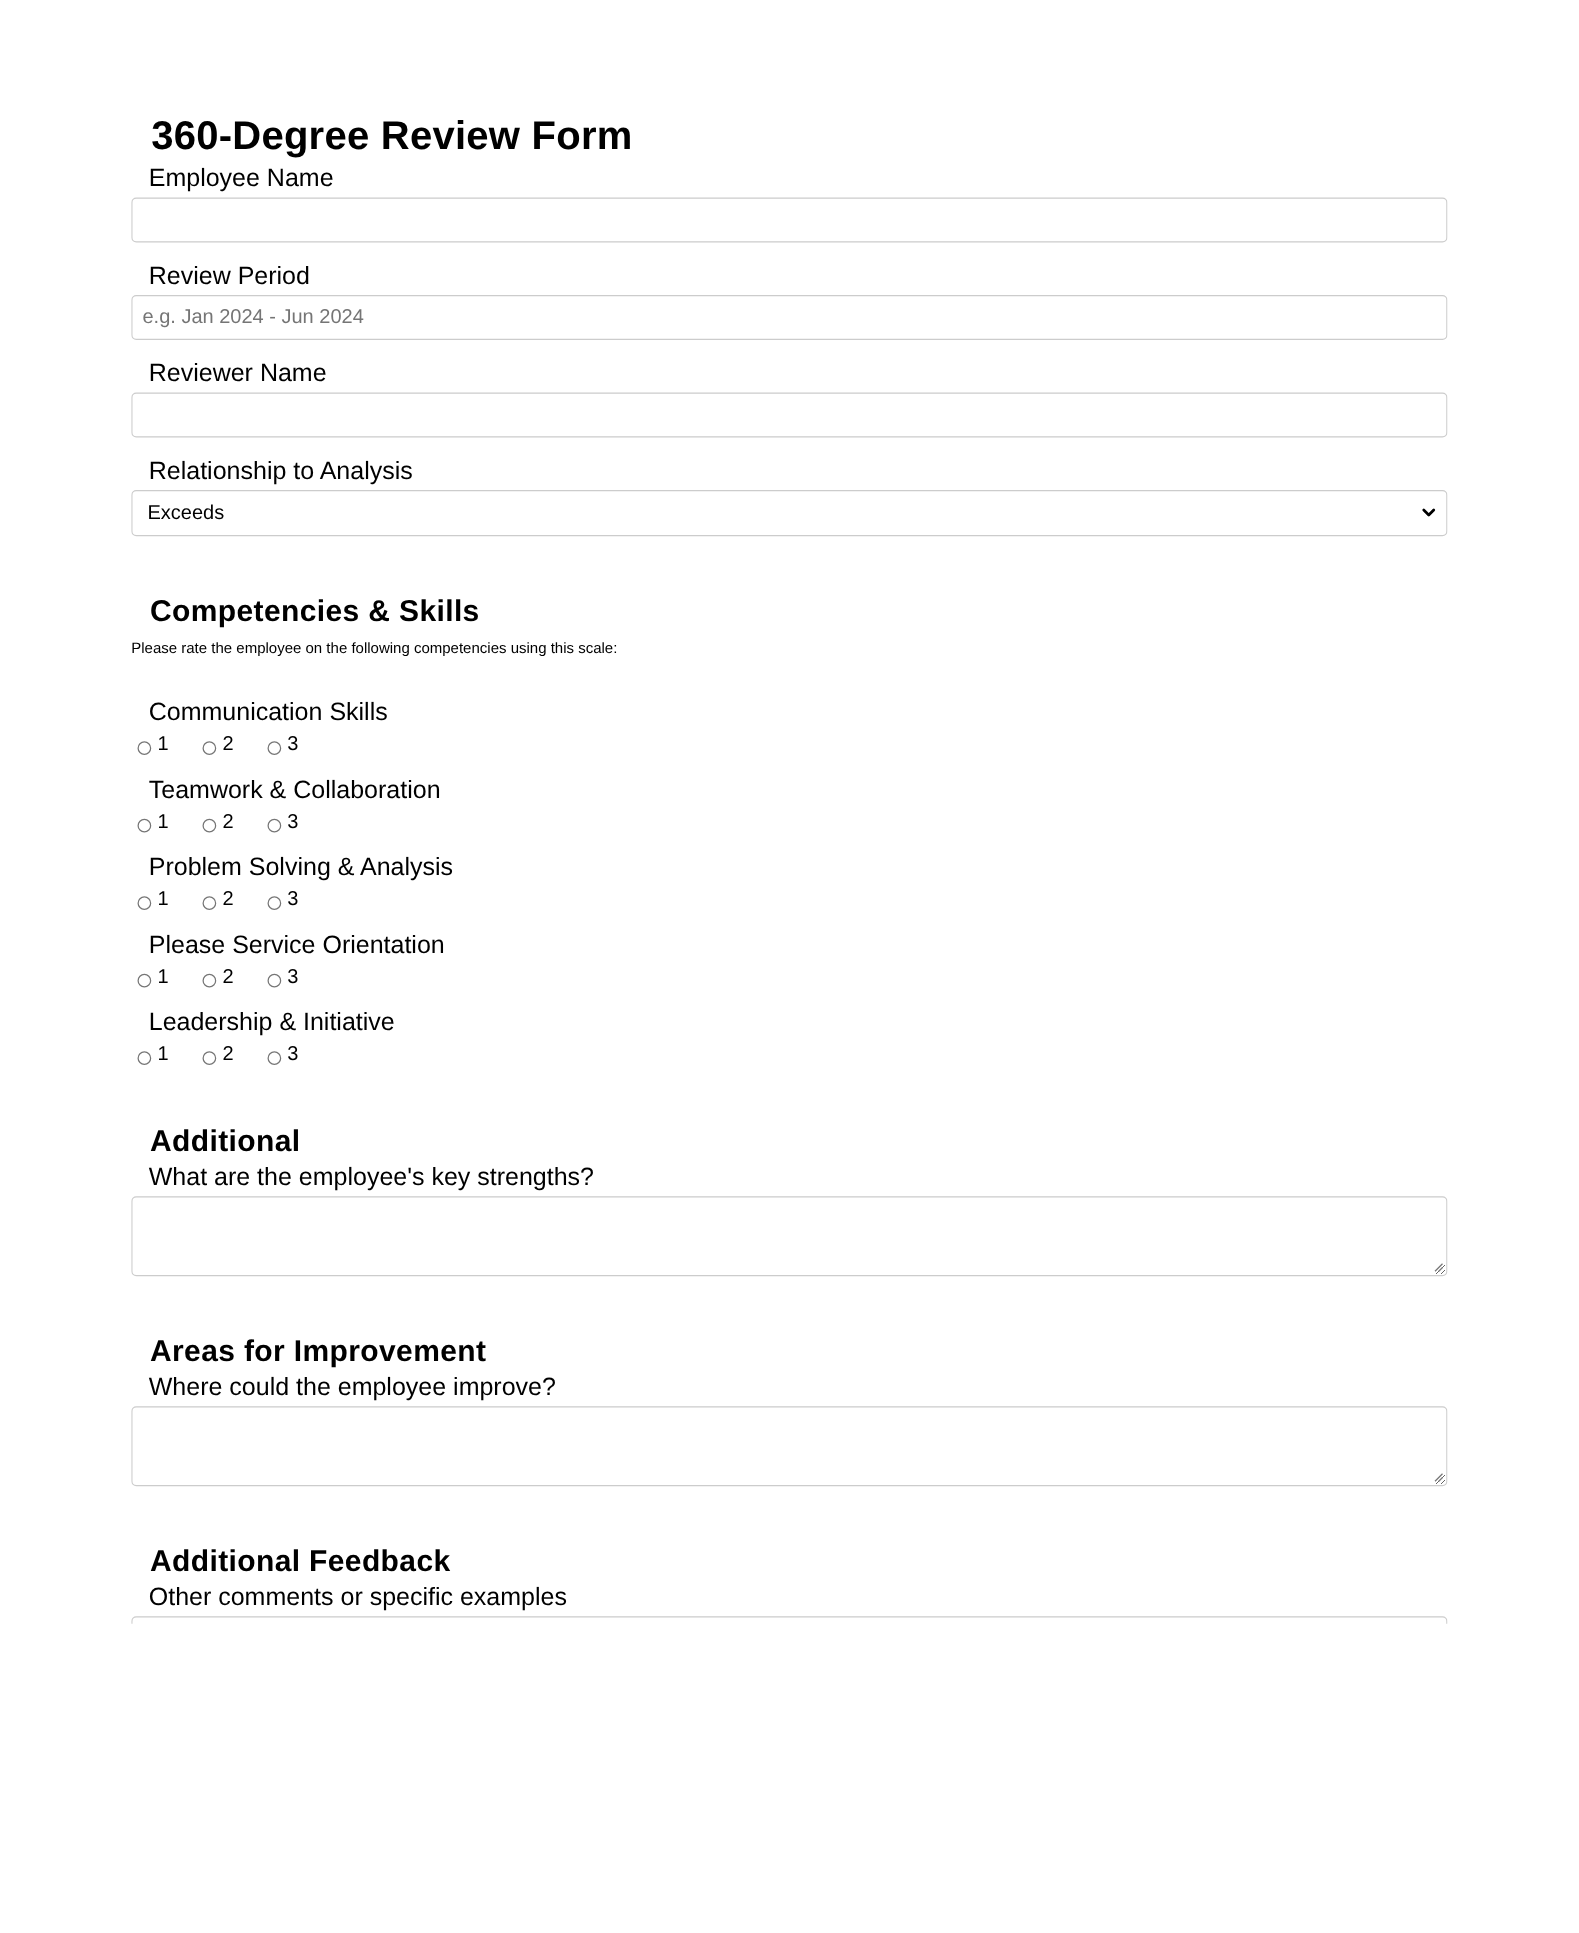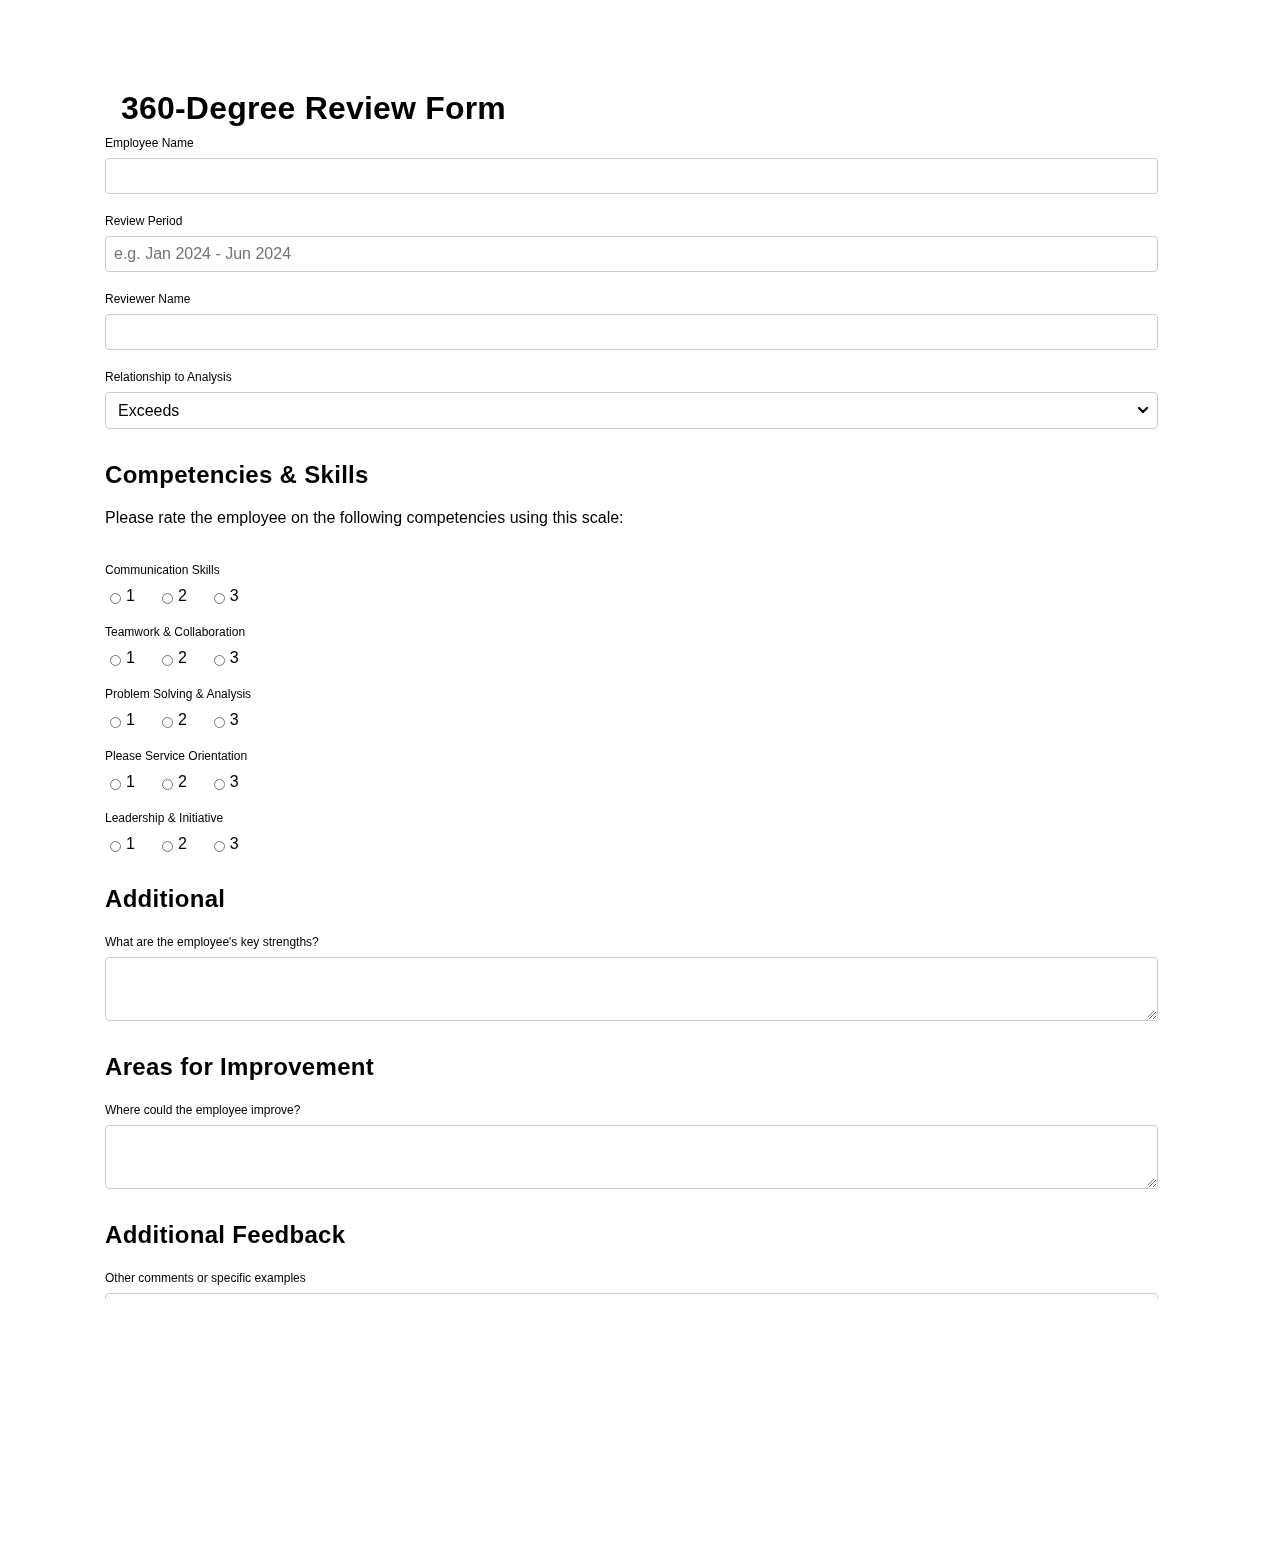--- a/index.html
+++ b/index.html
@@ -1,27 +1,27 @@
 <!DOCTYPE html>
 <html><head>
 <meta charset="utf-8">
 <style>
   html, body { margin: 0; padding: 0; background: #ffffff; }
   body { width: 1263px; height: 1546px; font-family: "Liberation Sans", sans-serif; color: #000; position: relative; }
   .page { position: absolute; left: 105px; top: 0; width: 1053px; height: 1299px; overflow: hidden; }
   h1 { font-size: 32px; font-weight: bold; margin: 16px; position: absolute; top: 74px; left: 0; letter-spacing: 0.2px; }
-  h2 { font-size: 24px; font-weight: bold; margin: 0; position: absolute; left: 0; letter-spacing: 0.3px; }
-  .label { position: absolute; left: 0; font-size: 12px; line-height: 18px; }
+  h2 { font-size: 24px; font-weight: bold; margin: 15px; position: absolute; left: 0; letter-spacing: 0.3px; }
+  .label { position: absolute; left: 14px; font-size: 20px; line-height: 18px; }
   .input { position: absolute; left: 0; width: 1053px; height: 36px; box-sizing: border-box; border: 1px solid #cccccc; border-radius: 4px; background: #fff; font-family: "Liberation Sans", sans-serif; font-size: 16px; padding: 0 8px; outline: none; color: #4c1d95; }
   .input::placeholder { color: #757575; }
   .select { position: absolute; left: 0; width: 1053px; height: 37px; box-sizing: border-box; border: 1px solid #cccccc; border-radius: 4px; background: #fff; font-size: 16px; display: flex; align-items: center; padding: 0 12px; }
   .select .chev { position: absolute; right: 8px; top: 11px; width: 12px; height: 12px; }
   .textarea { position: absolute; left: 0; width: 1053px; height: 64px; box-sizing: border-box; border: 1px solid #cccccc; border-radius: 4px; background: #fff; font-family: "Liberation Sans", sans-serif; font-size: 16px; padding: 8px; resize: vertical; outline: none; }
   .grip { position: absolute; right: 3px; bottom: 3px; width: 8px; height: 8px; }
-  .scale { position: absolute; left: 0; font-size: 16px; line-height: 18px; }
+  .scale { position: absolute; left: 0; font-size: 12px; line-height: 18px; }
   .scale span { margin-right: 17px; }
   .radios { position: absolute; left: 0; display: flex; align-items: center; font-size: 16px; height: 20px; }
   .radio { display: flex; align-items: center; margin-right: 22px; }
   .radio .circle { width: 11px; height: 11px; border: 1px solid #767676; border-radius: 50%; margin: 0 5px 0 5px; box-sizing: border-box; position: relative; top: 2px; }
 </style>
 </head>
 <body>
 
 <div class="page">
 

